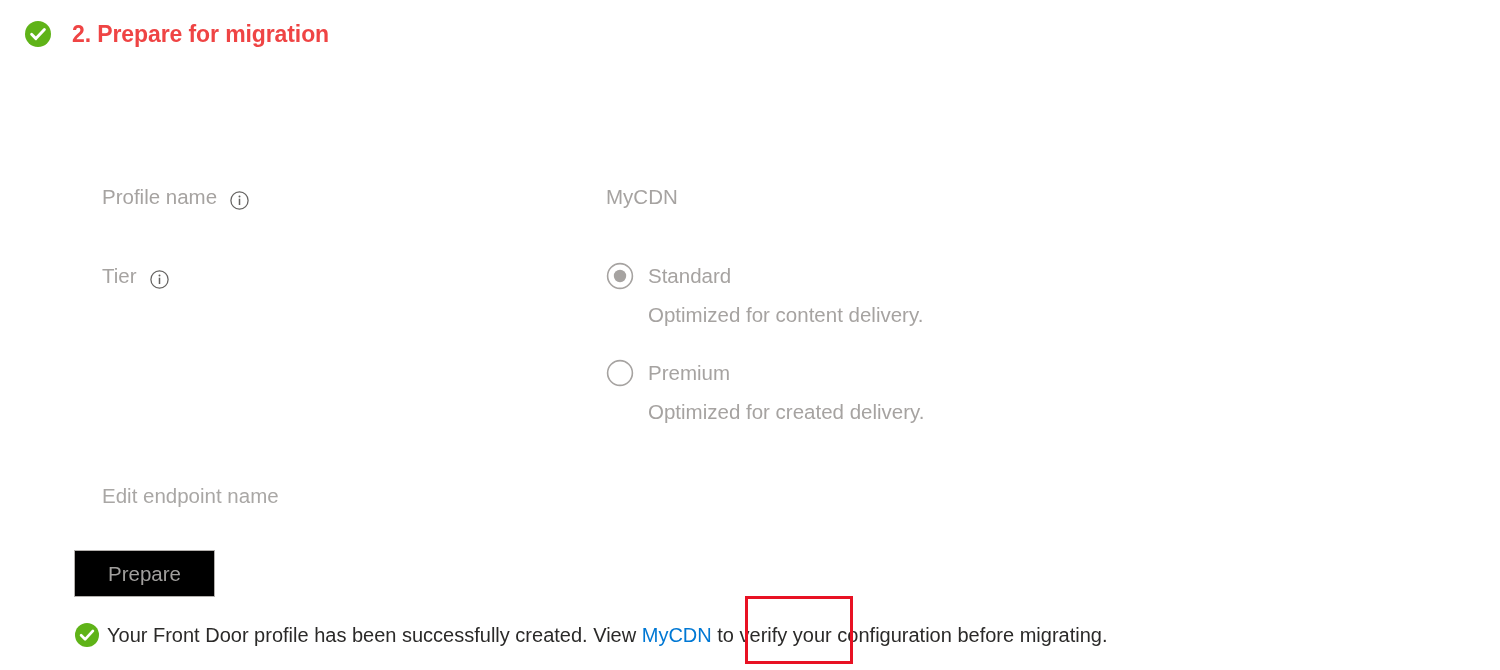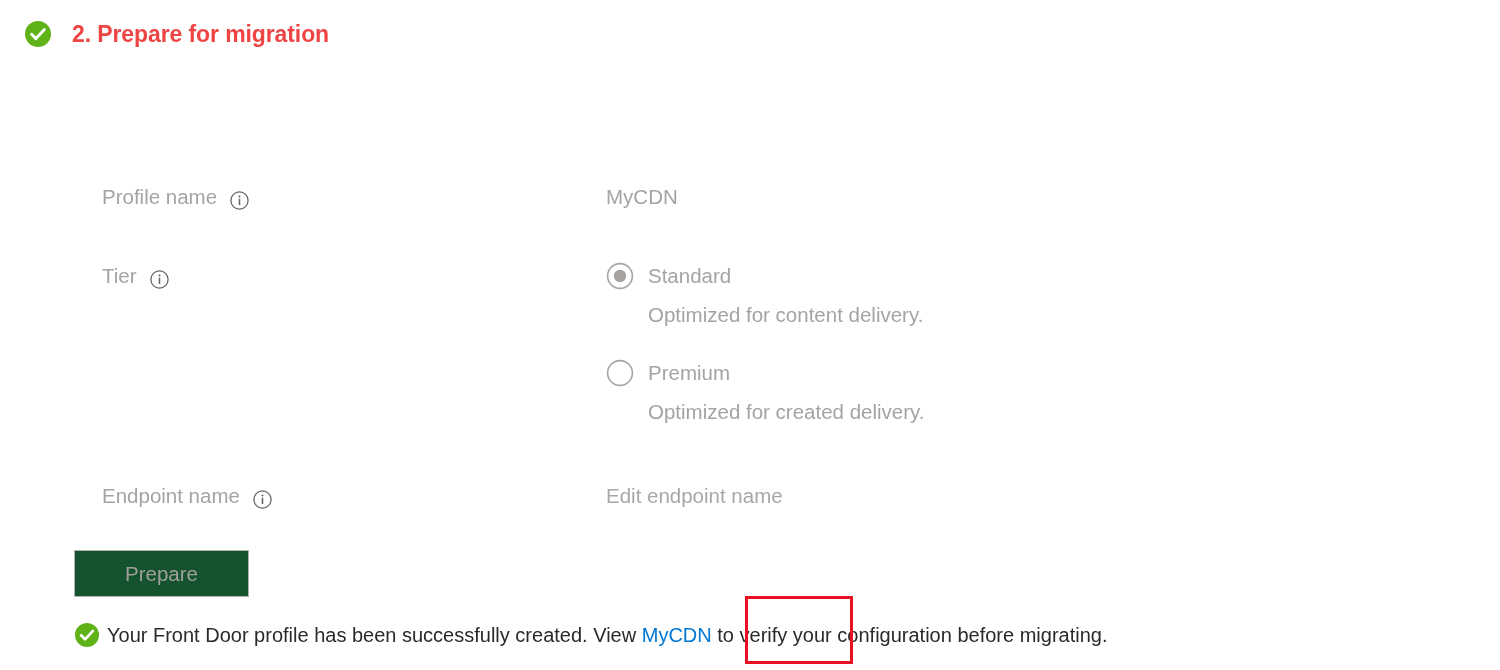--- a/index.html
+++ b/index.html
@@ -119,24 +119,24 @@
     margin-top: 9px;
     white-space: nowrap;
   }
   .radio-spacer { height: 28px; }
 
   
   .prepare-button {
     position: absolute;
     left: 74px;
     top: 550px;
-    width: 175px;
+    width: 141px;
     height: 47px;
     box-sizing: border-box;
-    background: #14532d;
+    background: #000000;
     border: 1px solid #b3b0ad;
     color: #a19f9d;
     font-family: "Liberation Sans", sans-serif;
     font-size: 20.5px;
     line-height: 45px;
     text-align: center;
     padding: 0;
     cursor: default;
   }
 
@@ -246,30 +246,20 @@
         <span class="radio-text">
           <span class="radio-label">Premium</span>
           <div class="radio-desc">Optimized for created delivery.</div>
         </span>
       </div>
 
     </div>
   </div>
 
   <div class="form-row row-endpoint">
-    <div class="field-label">
-      <span>Endpoint name</span>
-      <span class="info-icon">
-        <svg viewBox="0 0 19 19" width="19" height="19" aria-hidden="true">
-          <circle cx="9.5" cy="9.5" r="8.6" fill="none" stroke="#646260" stroke-width="1.25"></circle>
-          <circle cx="9.5" cy="5.4" r="1.0" fill="#646260"></circle>
-          <rect x="8.75" y="7.7" width="1.5" height="6.3" fill="#646260"></rect>
-        </svg>
-      </span>
-    </div>
     <div class="field-value link-disabled">Edit endpoint name</div>
   </div>
 
   <button class="prepare-button" disabled="">Prepare</button>
 
   <div class="status-line">
     <span class="status-badge">
       <svg viewBox="0 0 26 26" width="26" height="26" aria-hidden="true">
         <circle cx="13" cy="13" r="12" fill="#5fb318"></circle>
         <path d="M7.1 13.3 L11.1 17.3 L18.9 8.9" fill="none" stroke="#ffffff" stroke-width="2.7" stroke-linecap="round" stroke-linejoin="round"></path>

